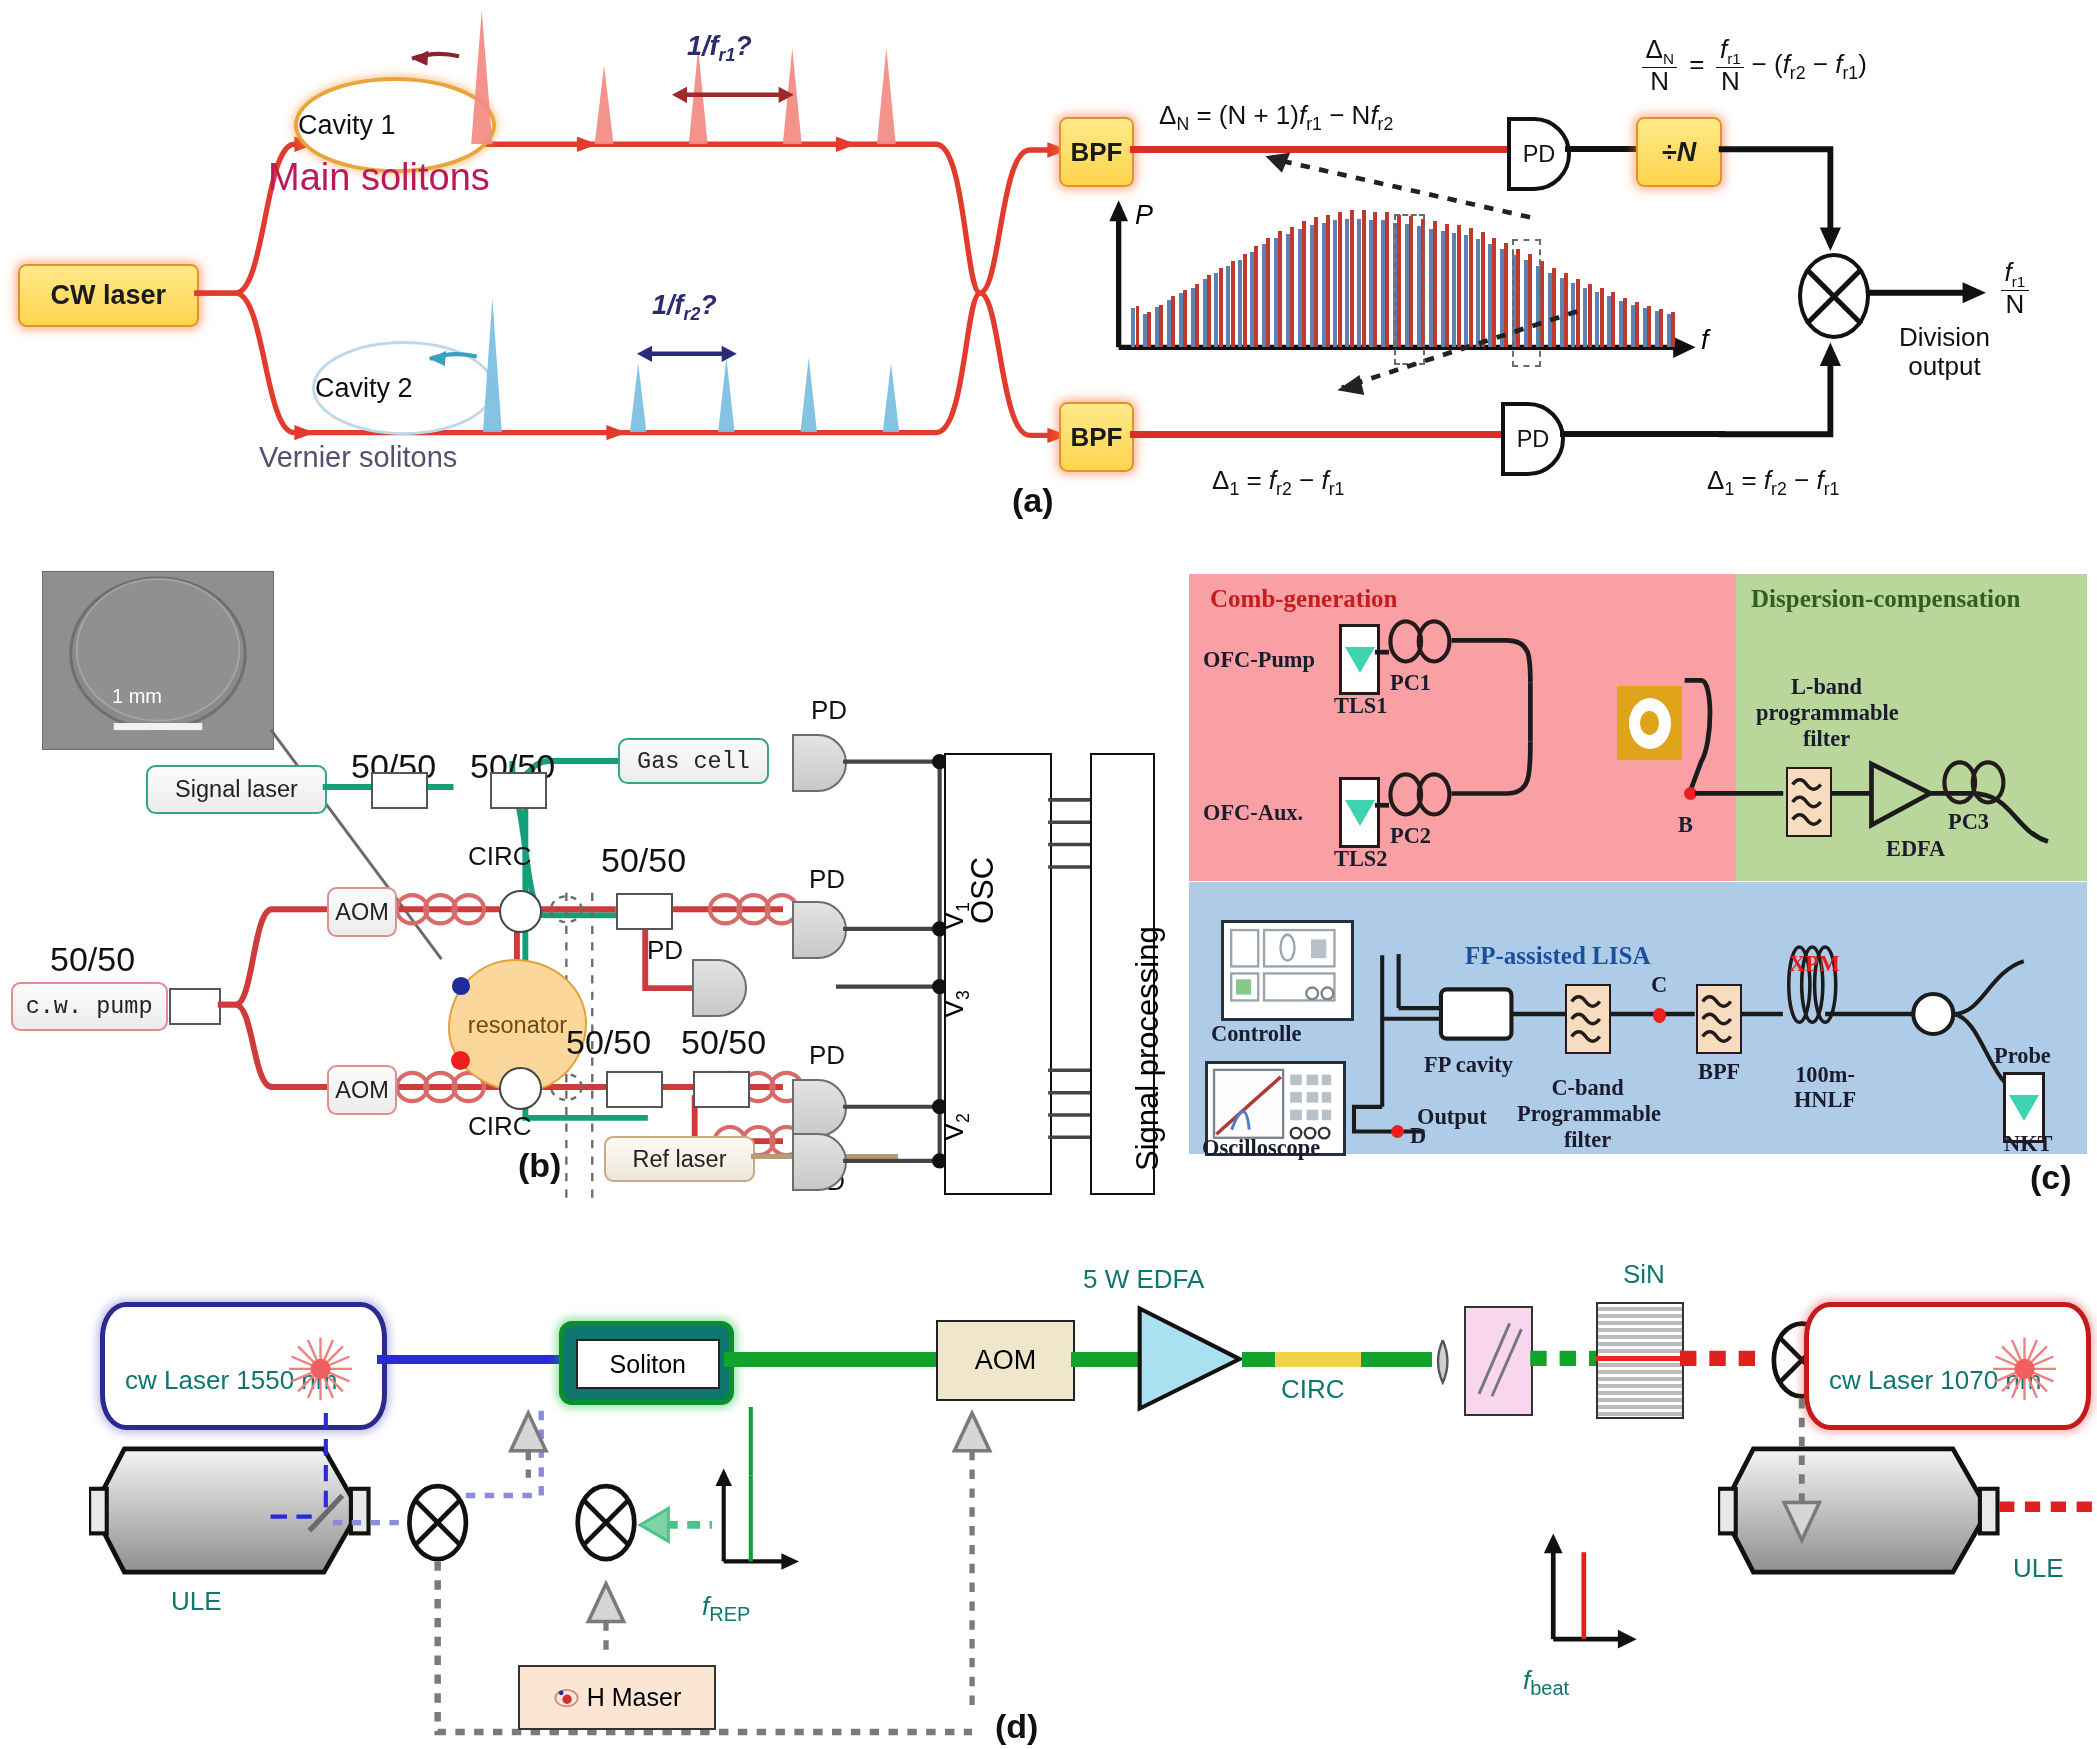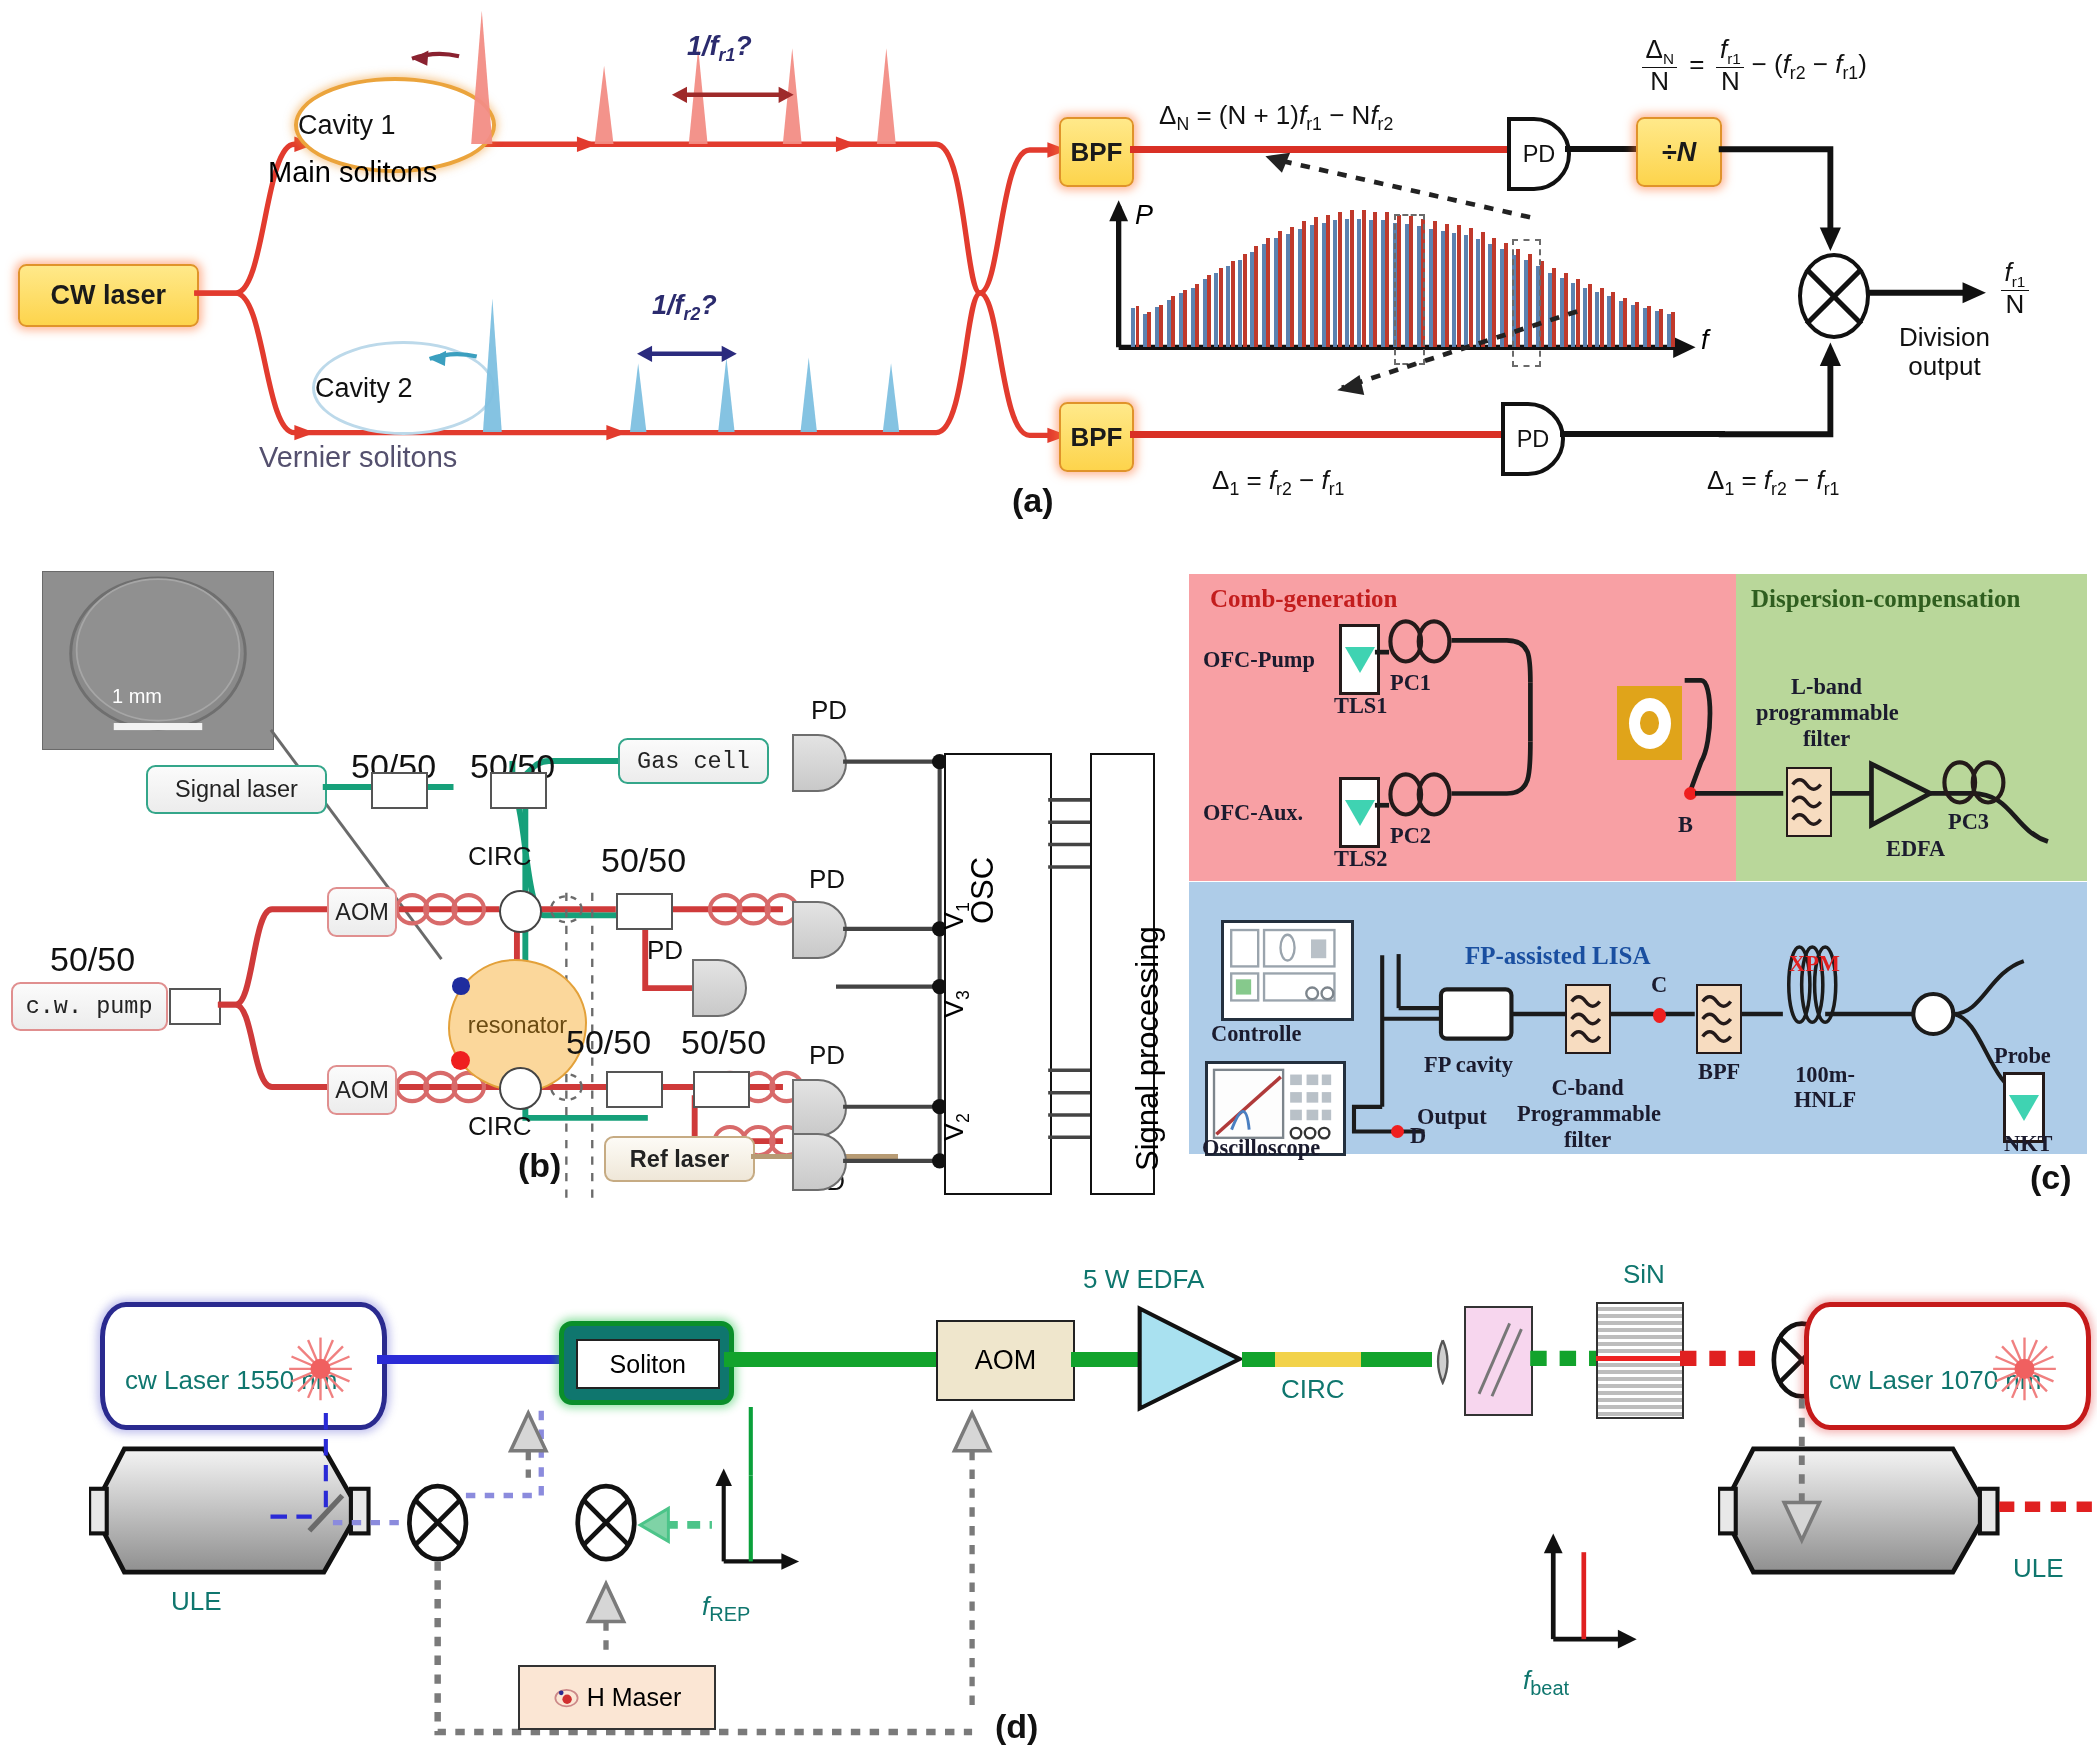--- a/index.html
+++ b/index.html
@@ -13,21 +13,21 @@
   .boxy{border:2.9px solid #e0932a;background:linear-gradient(#ffe98a,#fdd44c);border-radius:8.2px;
         box-shadow:0 0 9.4px 2.9px rgba(255,120,60,.55);font-weight:700;color:#1a1a1a;}
   .wire{background:#d93025;}
   .wireblk{background:#111;}
 
   
   .cav{border-radius:50%;background:#fff;display:flex;align-items:center;}
   .cav1{border:4.1px solid #eba43c;box-shadow:0 0 8.2px 1.8px rgba(240,150,40,.5);}
   .cav2{border:3.5px solid #bcd9ea;}
   .cavtxt{font-size:27px;color:#111;font-weight:400;}
-  .lbl-main{font-size:29px;color:#000000;}
+  .lbl-main{font-size:38px;color:#be185d;}
   .lbl-vern{font-size:29px;color:#54506e;}
   .q{font-size:27px;color:#2b2b6e;font-weight:600;font-style:italic;}
   .bpf{width:71px;height:66px;font-size:26px;}
   .divn{width:82px;height:66px;font-size:27px;font-style:italic;}
   .pd{width:56px;height:66px;border:4.1px solid #111;background:#fff;
       border-radius:0 47px 47px 0;display:flex;align-items:center;justify-content:center;
       font-size:23.5px;color:#111;}
   .eq{font-size:26px;color:#111;}
   .eq i{font-style:italic;}
   .frac{display:inline-block;text-align:center;vertical-align:middle;line-height:1.05;}
@@ -490,21 +490,21 @@
     <div class="abs pdlabel" style="left:468px;top:564px;">CIRC</div>
 
     <div class="abs lbl5050" style="left:601px;top:294px;">50/50</div>
     <div class="abs cpl" style="left:616px;top:346px;width:53px;height:33px;"></div>
 
     <div class="abs lbl5050" style="left:566px;top:476px;">50/50</div>
     <div class="abs cpl" style="left:606px;top:524px;width:53px;height:33px;"></div>
     <div class="abs lbl5050" style="left:681px;top:476px;">50/50</div>
     <div class="abs cpl" style="left:693px;top:524px;width:53px;height:33px;"></div>
 
-    <div class="abs tag tag-tan" style="left:604px;top:589px;width:147px;height:42px;font-weight:bold;">
+    <div class="abs tag tag-tan" style="left:604px;top:589px;width:147px;height:42px;">
       <span>Ref laser</span>
     </div>
     <div class="abs" style="left:751px;top:607px;width:147px;height:4.7px;background:#b79b74;"></div>
 
     <div class="abs pdlabel" style="left:809px;top:317px;">PD</div>
     <div class="abs pdb" style="left:792px;top:354px;width:51px;height:54px;"></div>
 
     <div class="abs pdlabel" style="left:647px;top:388px;">PD</div>
     <div class="abs pdb" style="left:692px;top:412px;width:51px;height:54px;"></div>
 

